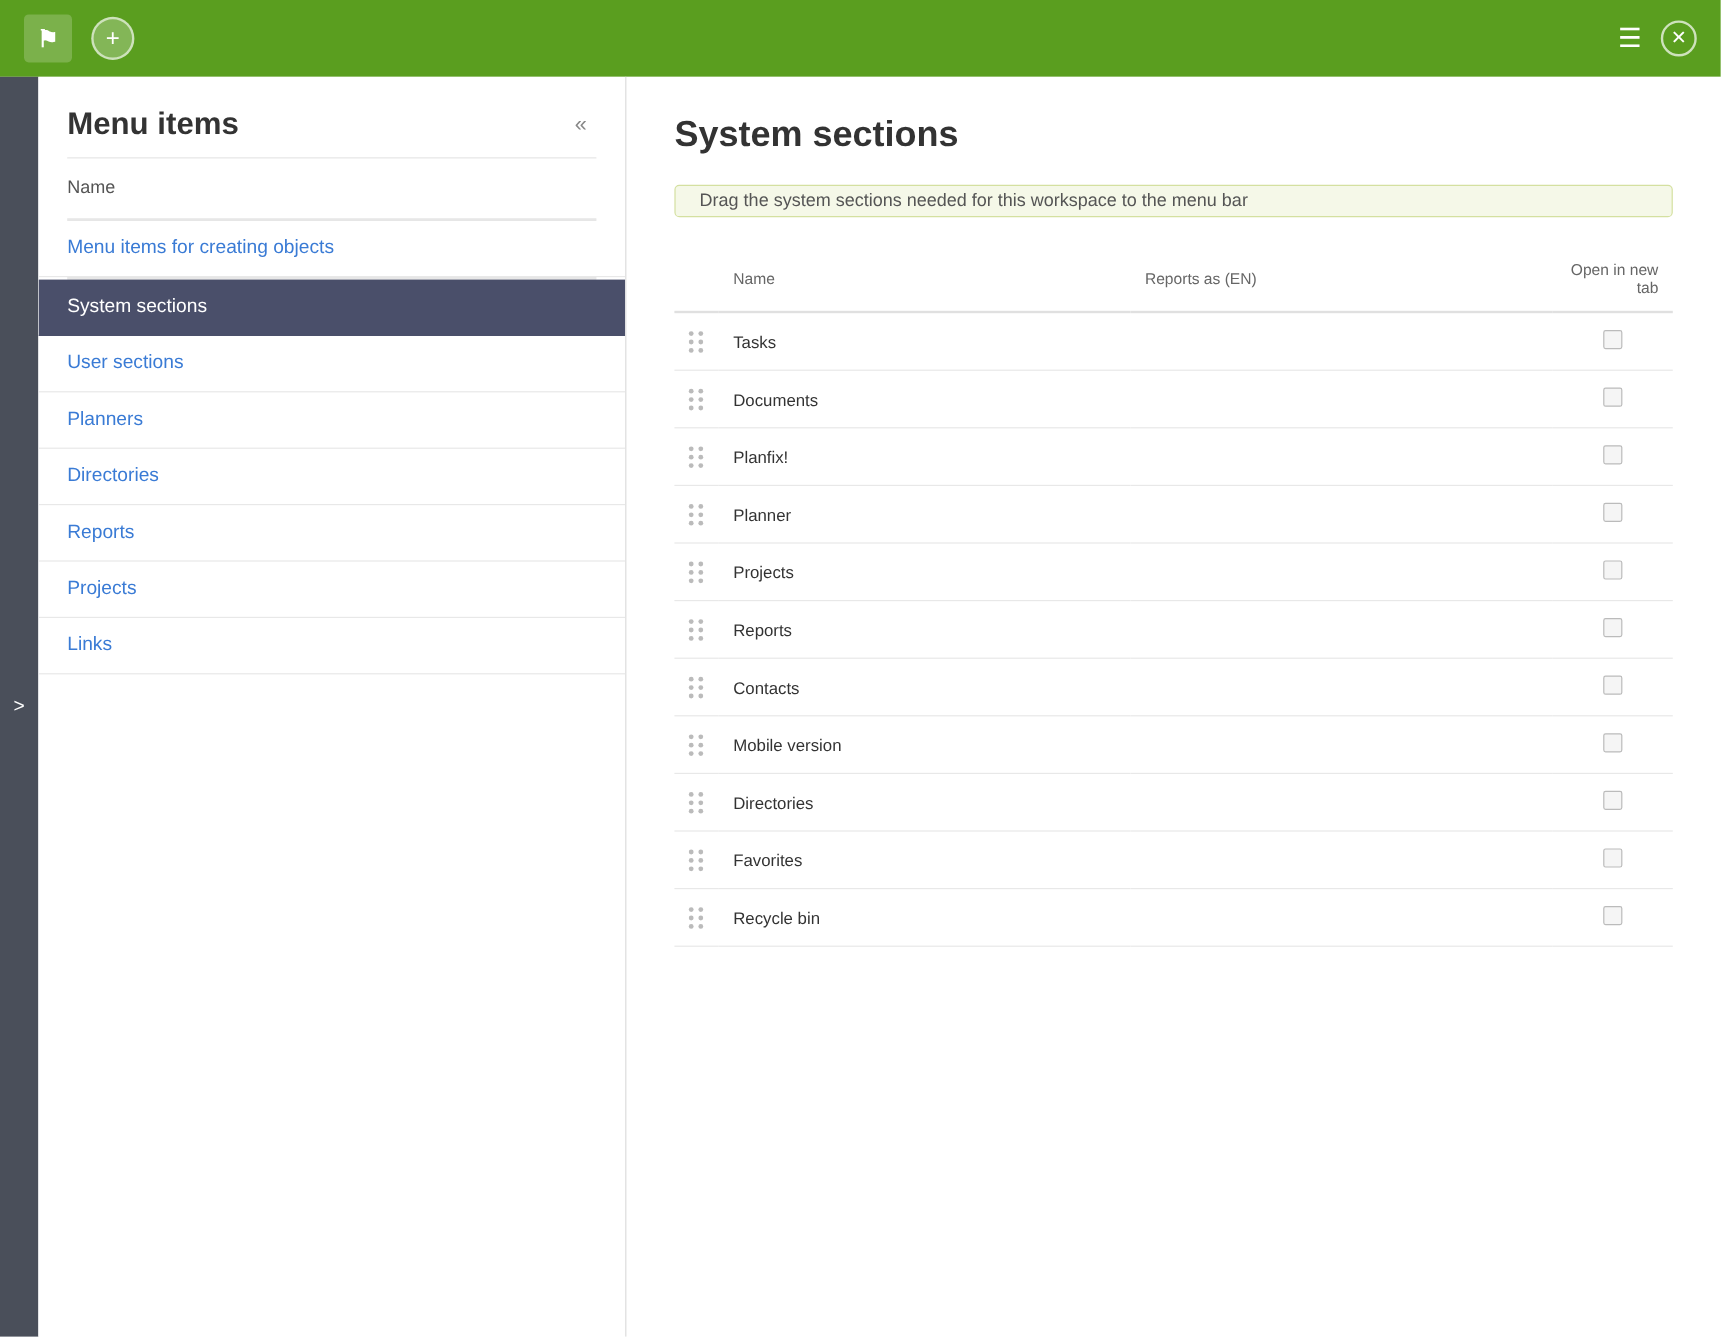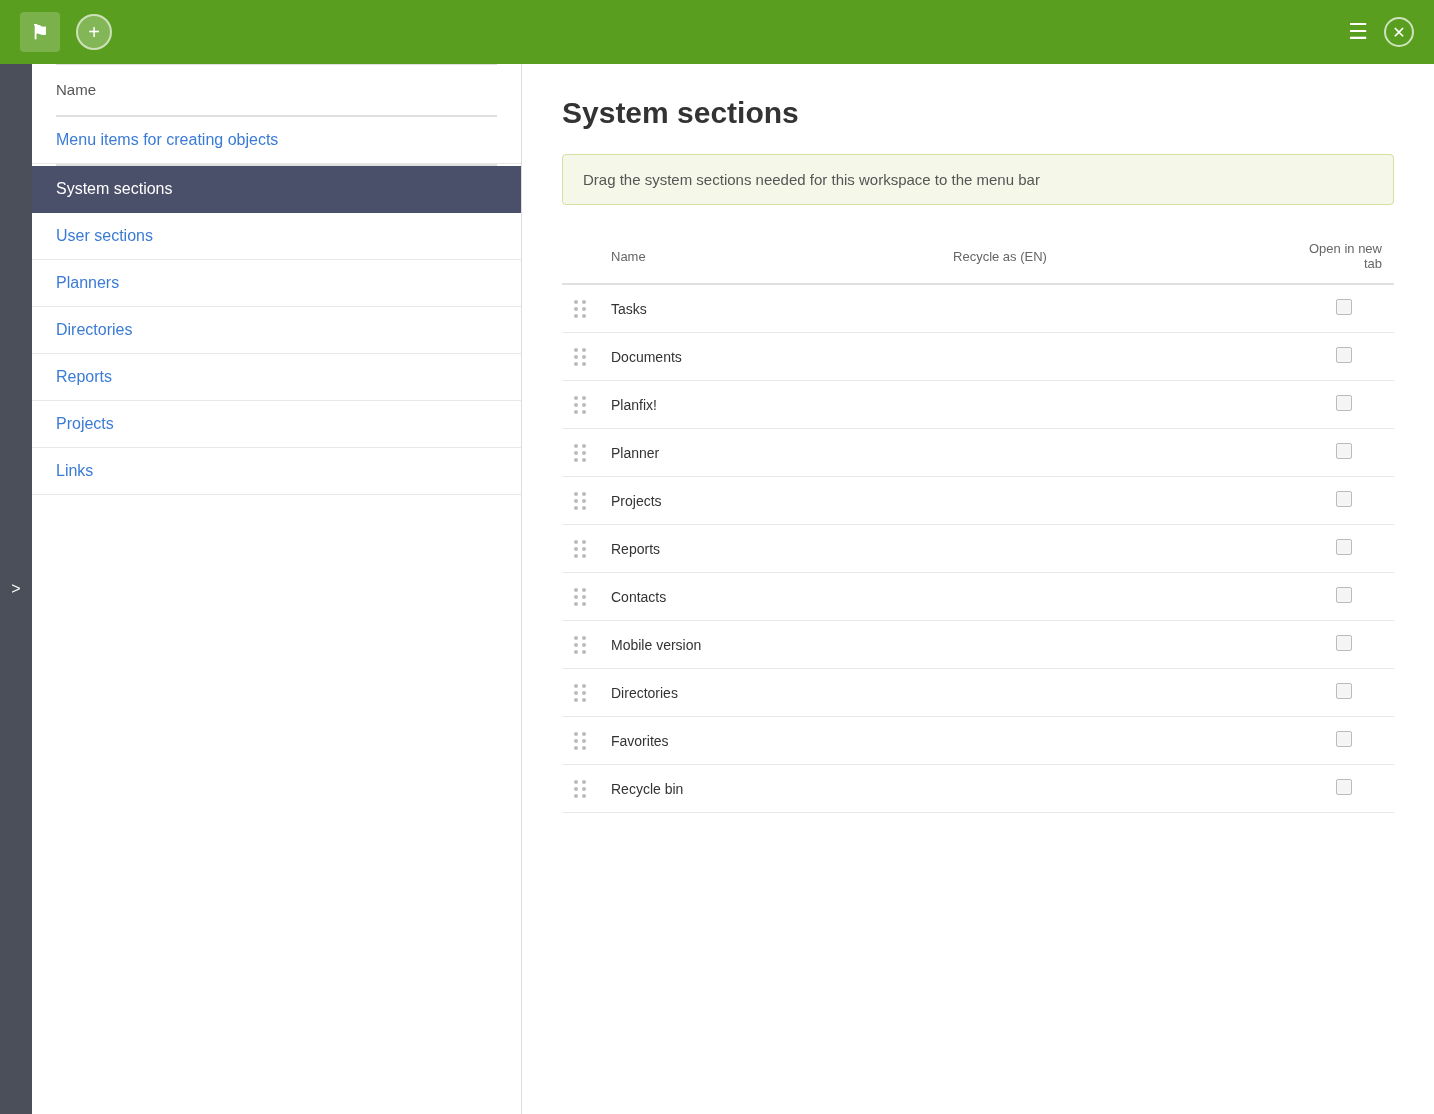--- a/index.html
+++ b/index.html
@@ -148,21 +148,21 @@
       font-weight: bold;
       color: #333;
       margin-bottom: 24px;
     }
 
     
     .info-box {
       background: #f5f8e8;
       border: 1px solid #d4e0a0;
       border-radius: 4px;
-      padding: 16px 20px;
+      padding: 4px 20px;
       font-size: 15px;
       color: #555;
       margin-bottom: 28px;
     }
 
     
     .section-table {
       width: 100%;
       border-collapse: collapse;
     }
@@ -239,20 +239,24 @@
   </div>
 </div>
 
 <div class="main-layout">
 
   <div class="collapse-strip">
     <span>&gt;</span>
   </div>
 
   <div class="left-panel">
+    <div class="left-panel-header">
+      <span class="left-panel-title">Menu items</span>
+      <span class="collapse-btn">«</span>
+    </div>
 
     <div class="left-panel-content">
 
       <div class="sidebar-divider"></div>
       <div class="sidebar-name-section">
         <span class="sidebar-name-label">Name</span>
       </div>
       <div class="sidebar-divider"></div>
 
       <div class="sidebar-divider"></div>
@@ -274,21 +278,21 @@
   <div class="right-panel">
     <h1 class="right-panel-title">System sections</h1>
 
     <div class="info-box">Drag the system sections needed for this workspace to the menu bar</div>
 
     <table class="section-table">
       <thead>
         <tr>
           <th style="width:30px;"></th>
           <th>Name</th>
-          <th>Recycle as (EN)</th>
+          <th>Reports as (EN)</th>
           <th class="col-open">Open in new tab</th>
         </tr>
       </thead>
       <tbody id="table-body">
       <tr>
             <td class="col-drag">
               <div class="drag-dots">
                 <span></span>
                 <span></span>
                 <span></span>

